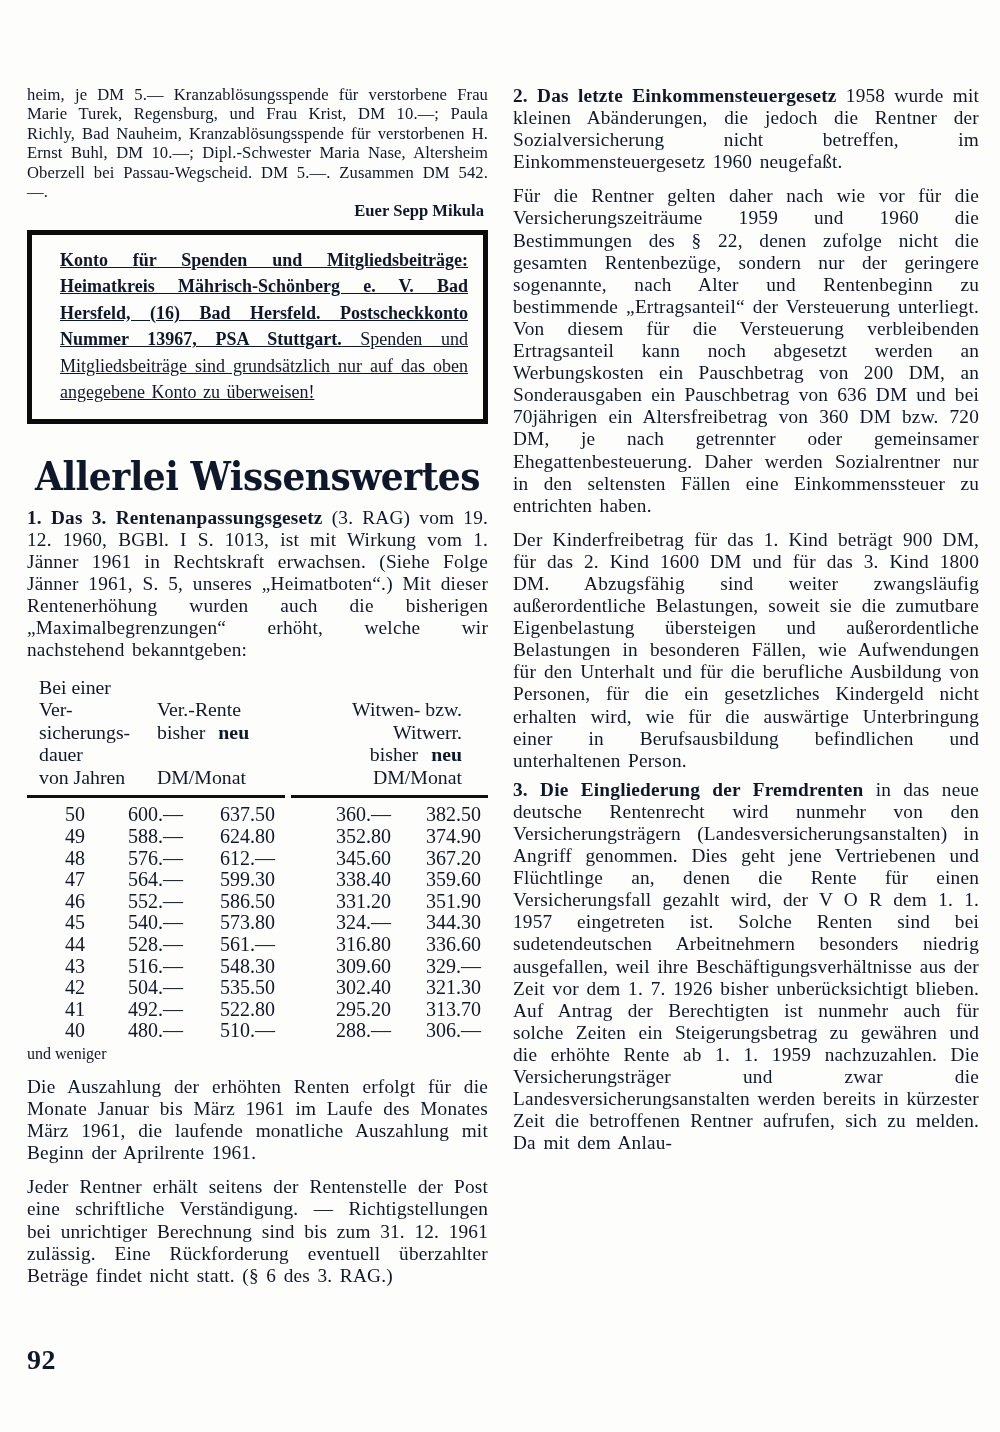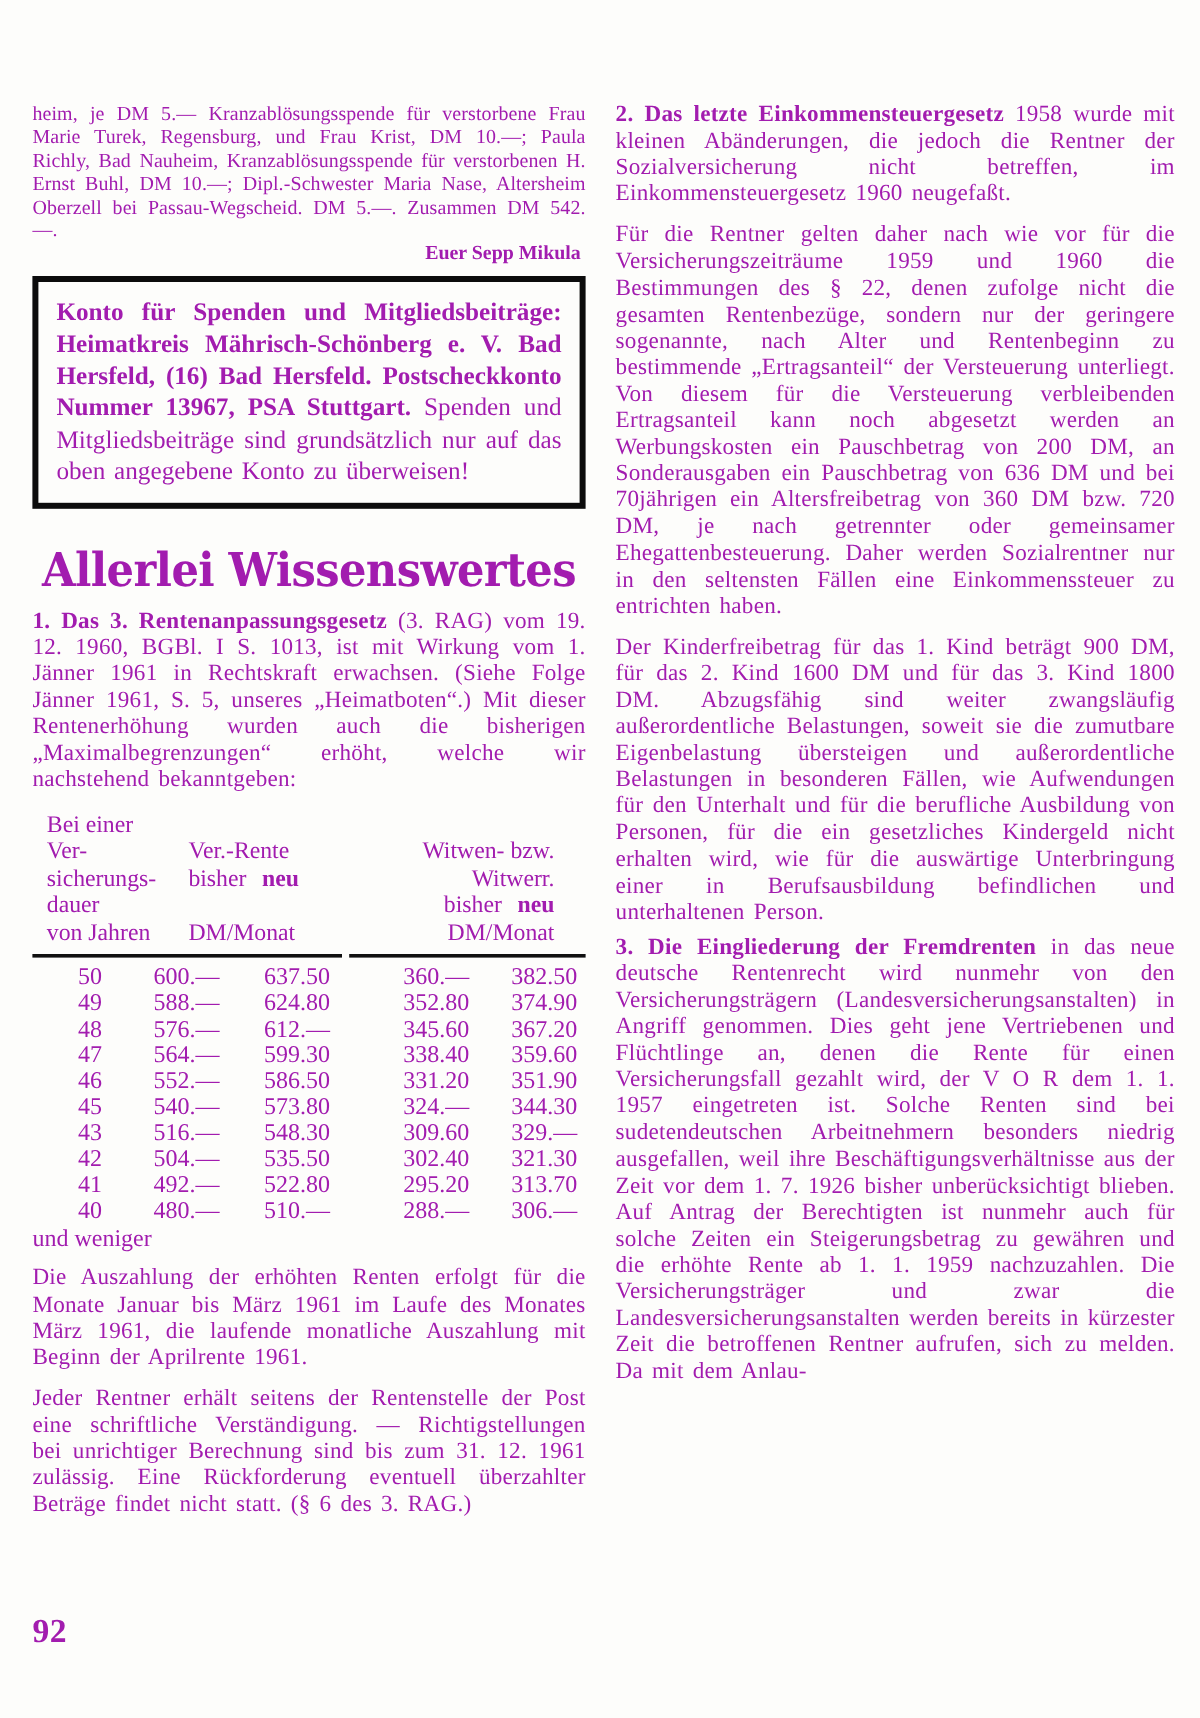--- a/index.html
+++ b/index.html
@@ -1,21 +1,21 @@
 <!DOCTYPE html>
 <html lang="de"><head>
 <meta charset="utf-8">
 <style>
   html,body{margin:0;padding:0;}
   body{background:#e8e8e6;}
   .page{
     position:relative;
     width:1000px;height:1432px;
     background:#fdfdfb;
-    color:#a21caf;
+    color:#0f172a;
     font-family:"Liberation Serif", serif;
     overflow:hidden;
     margin:0 auto;
   }
   .col{position:absolute;top:85px;}
   .col-left{left:27px;width:461px;}
   .col-right{left:513px;width:466px;}
 
   p{margin:0;}
   .body-text{
@@ -31,23 +31,23 @@
   }
   .signature{
     font-size:16.6px;line-height:19.4px;
     text-align:right;font-weight:bold;
     padding-right:4px;
   }
 
   .konto-box{
     margin-top:9px;
     border:5px solid #0c0c0c;
-    padding:12px 15px 13px 15px;
-    font-size:21px;line-height:26.5px;
-    text-align:justify;word-spacing:2px;
+    padding:12px 15px 13px 28px;
+    font-size:18px;line-height:26.5px;
+    text-align:justify;word-spacing:2px;text-decoration:underline;
   }
   .konto-box .bold{font-weight:bold;}
 
   .heading{
     margin:29px 0 12px 0;
     text-align:center;
     font-family:"DejaVu Serif", serif;
     font-weight:bold;
     font-size:36px;line-height:42px;
     letter-spacing:-0.5px;
@@ -69,21 +69,21 @@
   .tbl-rules .r2{flex:1;height:3px;background:#101010;}
 
   table.values{border-collapse:collapse;width:100%;font-size:20px;}
   table.values td{padding:0;line-height:21.6px;white-space:nowrap;}
   td.c0{width:58px;text-align:right;}
   td.c1{width:98px;text-align:right;margin-top:12px;}
   td.c2{width:92px;text-align:right;}
   td.c3{width:116px;text-align:right;}
   td.c4{width:90px;text-align:right;}
   td.cpad{width:auto;}
-  .tbl-footer{font-size:20px;line-height:22px;margin-top:1px;}
+  .tbl-footer{font-size:16px;line-height:22px;margin-top:1px;}
 
   .after-table{margin-top:11px;}
   .sec3{margin-top:7px;}
   .p-cont{margin-top:12px;}
 
   .page-number{
     position:absolute;left:27px;top:1344px;
     font-size:28px;font-weight:bold;letter-spacing:0.5px;
   }
 </style>
@@ -180,20 +180,28 @@
             </tr>
             <tr>
               <td class="c0">45</td>
               <td class="c1">540.—</td>
               <td class="c2">573.80</td>
               <td class="c3">324.—</td>
               <td class="c4">344.30</td>
               <td class="cpad"></td>
             </tr>
             <tr>
+              <td class="c0">44</td>
+              <td class="c1">528.—</td>
+              <td class="c2">561.—</td>
+              <td class="c3">316.80</td>
+              <td class="c4">336.60</td>
+              <td class="cpad"></td>
+            </tr>
+            <tr>
               <td class="c0">43</td>
               <td class="c1">516.—</td>
               <td class="c2">548.30</td>
               <td class="c3">309.60</td>
               <td class="c4">329.—</td>
               <td class="cpad"></td>
             </tr>
             <tr>
               <td class="c0">42</td>
               <td class="c1">504.—</td>

